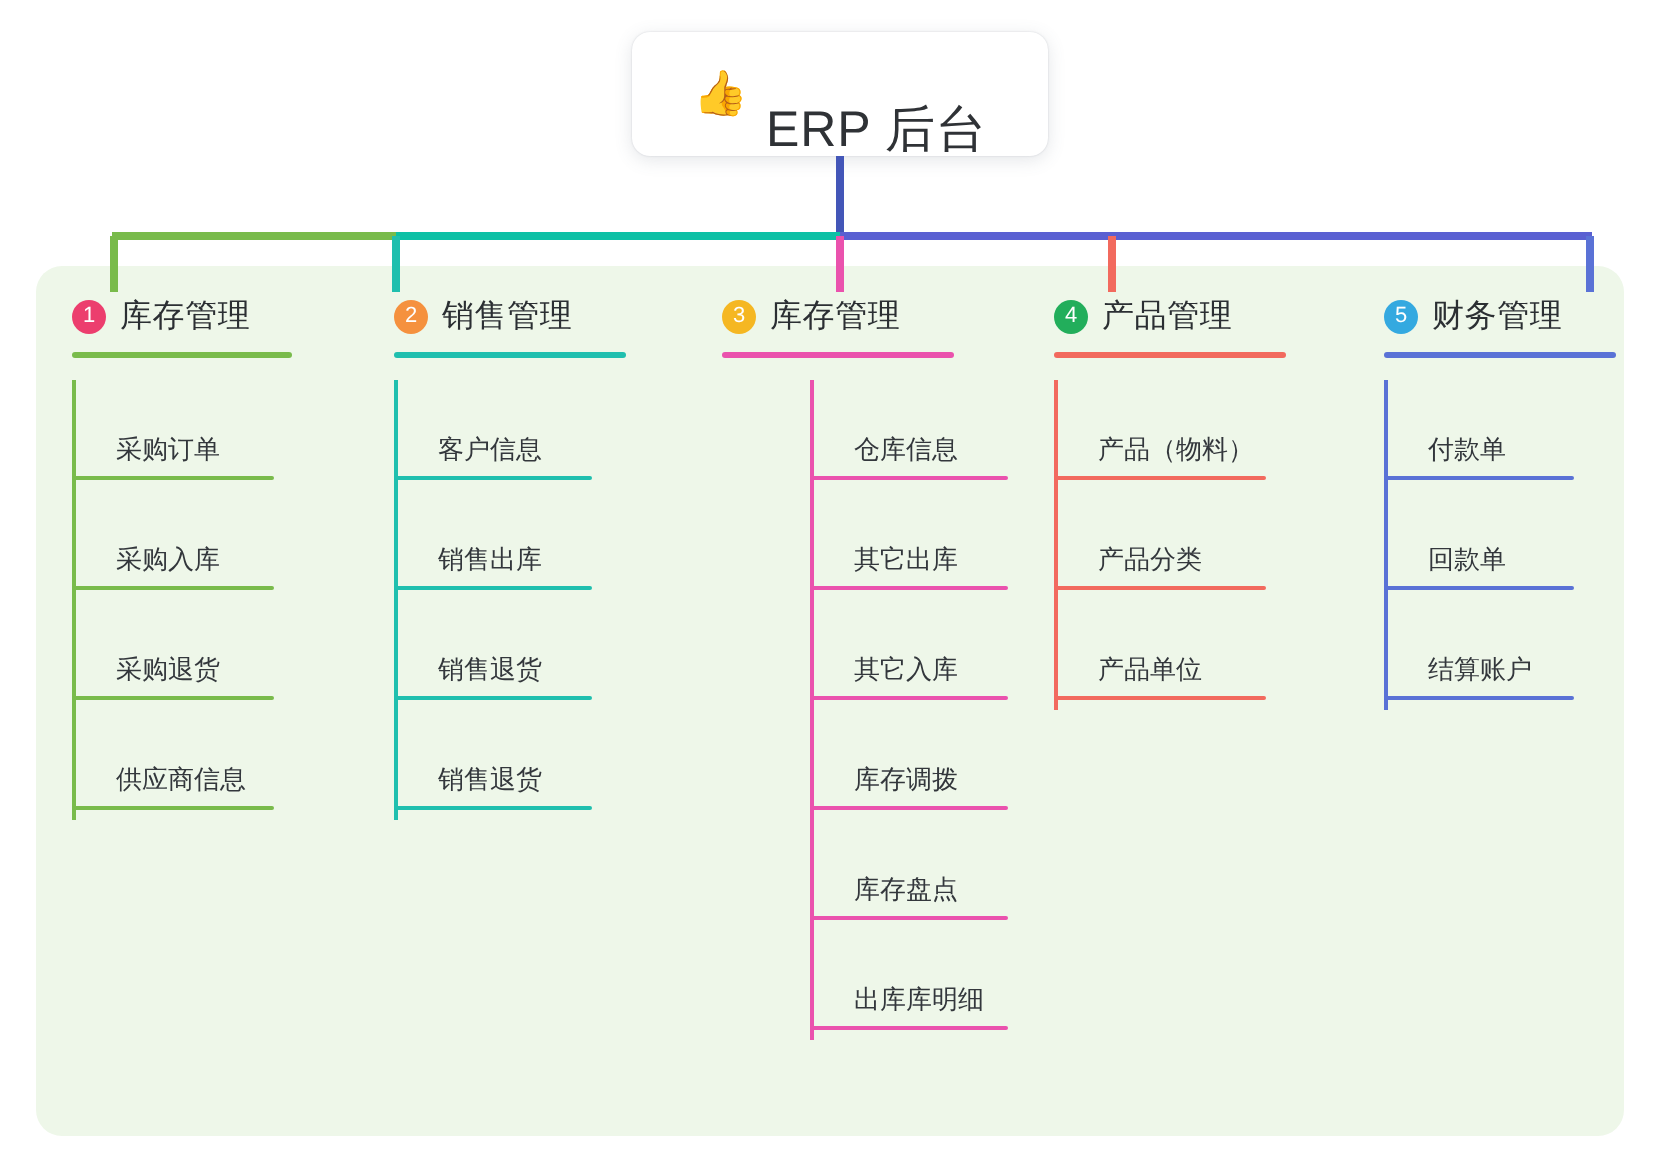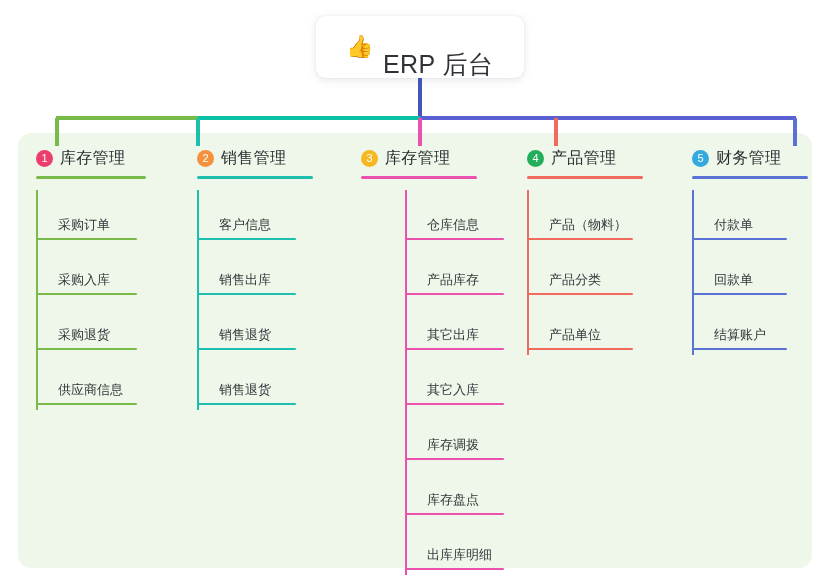--- a/index.html
+++ b/index.html
@@ -167,25 +167,20 @@
         </div>
         <div class="head-rule" style="width: 116px; background: rgb(234, 82, 173);"></div>
         <div class="leaves" style="margin-top: 11px; padding-left: 44px;">
           <div class="leaf">
             <div class="leaf-spine" style="height: 55px; background: rgb(234, 82, 173);"></div>
             <div class="leaf-label">仓库信息</div>
             <div class="leaf-rule" style="width: 99px; background: rgb(234, 82, 173);"></div>
           </div>
           <div class="leaf">
             <div class="leaf-spine" style="height: 55px; background: rgb(234, 82, 173);"></div>
-            <div class="leaf-label">产品库存</div>
-            <div class="leaf-rule" style="width: 99px; background: rgb(234, 82, 173);"></div>
-          </div>
-          <div class="leaf">
-            <div class="leaf-spine" style="height: 55px; background: rgb(234, 82, 173);"></div>
             <div class="leaf-label">其它出库</div>
             <div class="leaf-rule" style="width: 99px; background: rgb(234, 82, 173);"></div>
           </div>
           <div class="leaf">
             <div class="leaf-spine" style="height: 55px; background: rgb(234, 82, 173);"></div>
             <div class="leaf-label">其它入库</div>
             <div class="leaf-rule" style="width: 99px; background: rgb(234, 82, 173);"></div>
           </div>
           <div class="leaf">
             <div class="leaf-spine" style="height: 55px; background: rgb(234, 82, 173);"></div>

